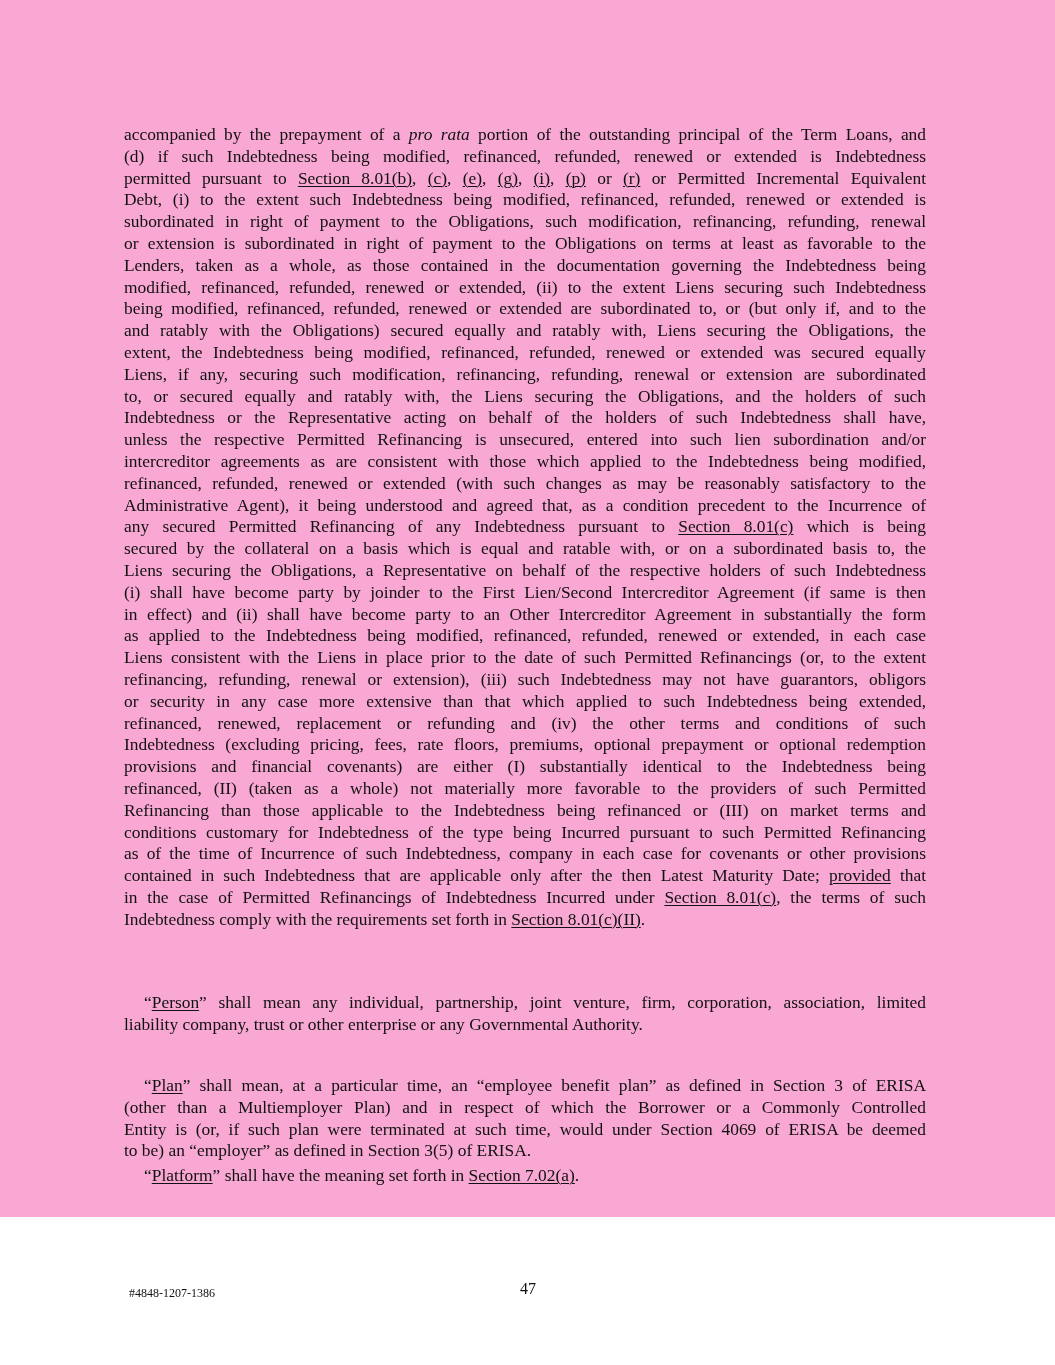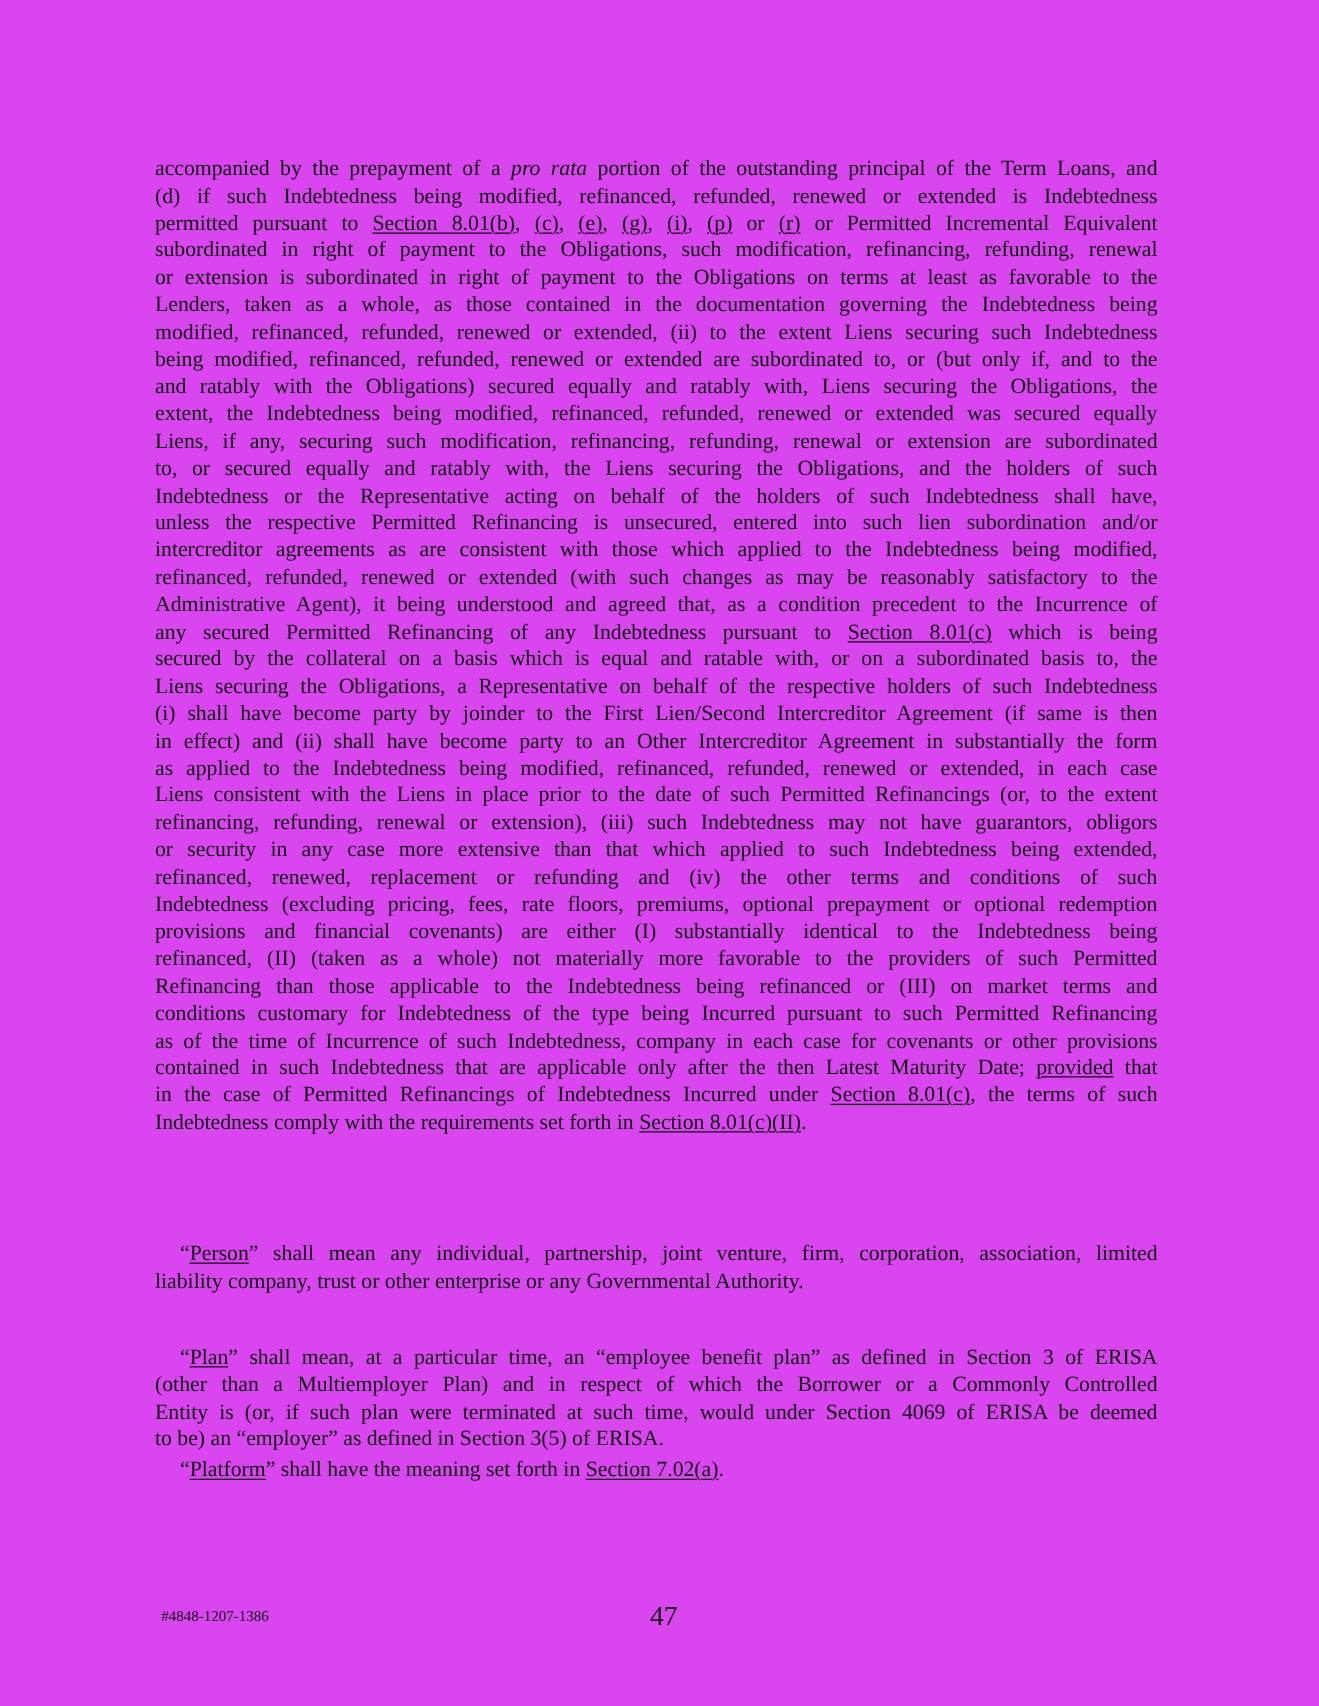--- a/index.html
+++ b/index.html
@@ -1,19 +1,19 @@
 <!DOCTYPE html>
 <html><head>
 <meta charset="utf-8">
 <style>
   html, body { margin: 0; padding: 0; background: #ffffff; }
   body { width: 1055px; height: 1365px; position: relative; overflow: hidden; }
   .page {
-    position: absolute; left: 0; top: 0; width: 1055px; height: 1365px;
-    background: #d946ef; color: #111111;
+    position: absolute; left: 0; top: 0; width: 1055px; height: 1217px;
+    background: #f9a8d4; color: #111111;
     font-family: "Liberation Serif", "DejaVu Serif", serif;
     font-size: 17.4px;
   }
   .para { position: absolute; left: 124px; width: 802px; }
   .line {
     display: block; height: 21.8px; line-height: 21.8px; white-space: nowrap;
     text-align: justify; text-align-last: justify;
   }
   .line.last { text-align-last: left; }
   .line.indent { padding-left: 20px; }
@@ -22,31 +22,32 @@
   #p1 { top: 124px; }
   #p2 { top: 992px; }
   #p3 { top: 1057px; margin-top: 18px; }
   #p4 { top: 1165px; }
   .footer-id {
     position: absolute; left: 129px; top: 1286px;
     font-size: 12px; font-family: "Liberation Serif", serif; color: #111;
   }
   .page-num {
     position: absolute; left: 520px; top: 1280px;
-    font-size: 22px; font-family: "Liberation Serif", serif; color: #111;
+    font-size: 16px; font-family: "Liberation Serif", serif; color: #111;
   }
 </style>
 </head>
 <body>
 
 <div class="page">
   <div class="para" id="p1">
       <span class="line"><span>accompanied by the prepayment of a </span><span class="i">pro rata</span><span> portion of the outstanding principal of the Term Loans, and</span></span>
       <span class="line"><span>(d) if such Indebtedness being modified, refinanced, refunded, renewed or extended is Indebtedness</span></span>
       <span class="line"><span>permitted pursuant to </span><span class="u">Section 8.01(b)</span><span>, </span><span class="u">(c)</span><span>, </span><span class="u">(e)</span><span>, </span><span class="u">(g)</span><span>, </span><span class="u">(i)</span><span>, </span><span class="u">(p)</span><span> or </span><span class="u">(r)</span><span> or Permitted Incremental Equivalent</span></span>
+      <span class="line"><span>Debt, (i) to the extent such Indebtedness being modified, refinanced, refunded, renewed or extended is</span></span>
       <span class="line"><span>subordinated in right of payment to the Obligations, such modification, refinancing, refunding, renewal</span></span>
       <span class="line"><span>or extension is subordinated in right of payment to the Obligations on terms at least as favorable to the</span></span>
       <span class="line"><span>Lenders, taken as a whole, as those contained in the documentation governing the Indebtedness being</span></span>
       <span class="line"><span>modified, refinanced, refunded, renewed or extended, (ii) to the extent Liens securing such Indebtedness</span></span>
       <span class="line"><span>being modified, refinanced, refunded, renewed or extended are subordinated to, or (but only if, and to the</span></span>
       <span class="line"><span>and ratably with the Obligations) secured equally and ratably with, Liens securing the Obligations, the</span></span>
       <span class="line"><span>extent, the Indebtedness being modified, refinanced, refunded, renewed or extended was secured equally</span></span>
       <span class="line"><span>Liens, if any, securing such modification, refinancing, refunding, renewal or extension are subordinated</span></span>
       <span class="line"><span>to, or secured equally and ratably with, the Liens securing the Obligations, and the holders of such</span></span>
       <span class="line"><span>Indebtedness or the Representative acting on behalf of the holders of such Indebtedness shall have,</span></span>

